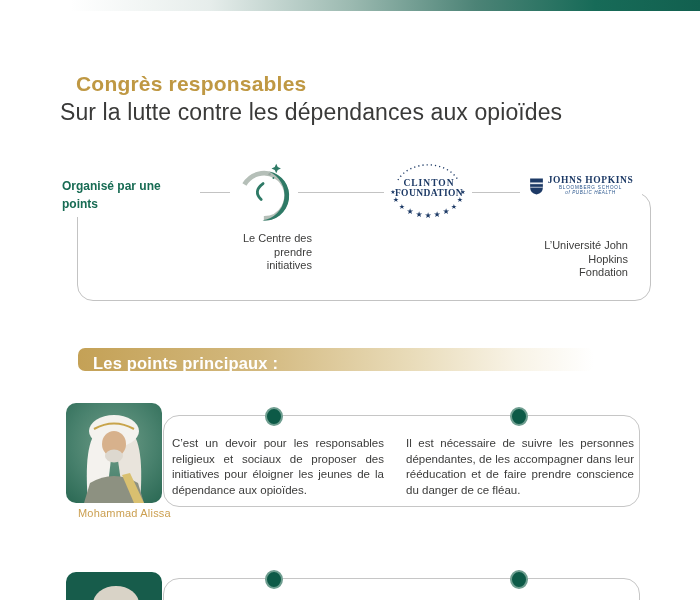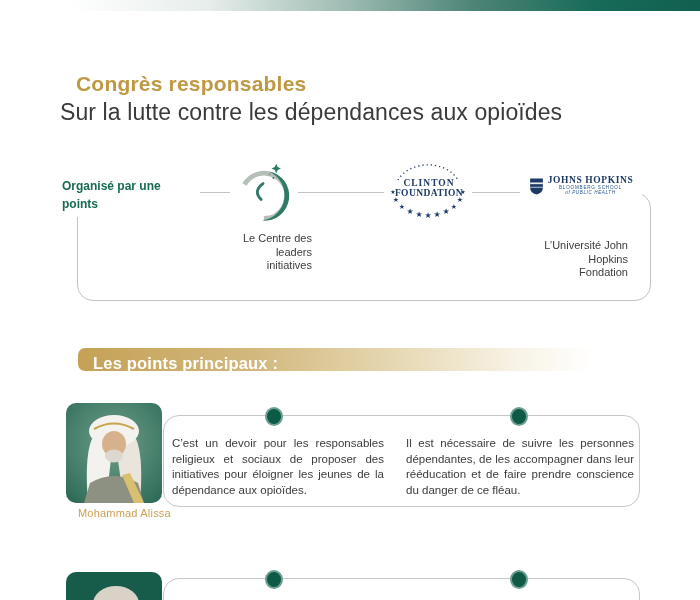--- a/index.html
+++ b/index.html
@@ -138,21 +138,21 @@
     </svg>
     <div class="hopkins-text">
       <span class="hopkins-name">JOHNS HOPKINS</span>
       <span class="hopkins-sub">BLOOMBERG SCHOOL</span>
       <span class="hopkins-sub2">of PUBLIC HEALTH</span>
     </div>
   </div>
 
   <div class="partner-caption cap-centre">
     <span>Le Centre des</span>
-    <span>leaders</span>
+    <span>prendre</span>
     <span>initiatives</span>
   </div>
   <div class="partner-caption cap-hopkins">
     <span>L’Université John</span>
     <span>Hopkins</span>
     <span>Fondation</span>
   </div>
 
   <div class="banner">
     <div class="banner-text">Les points principaux :</div>

